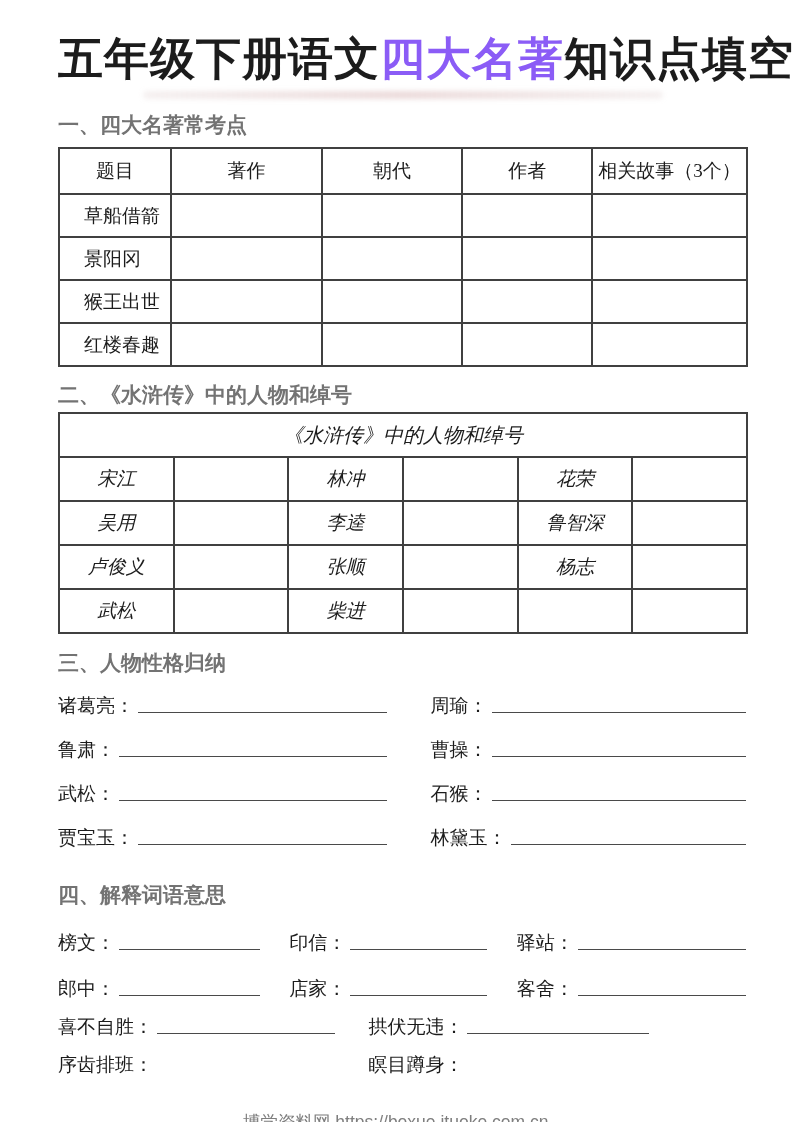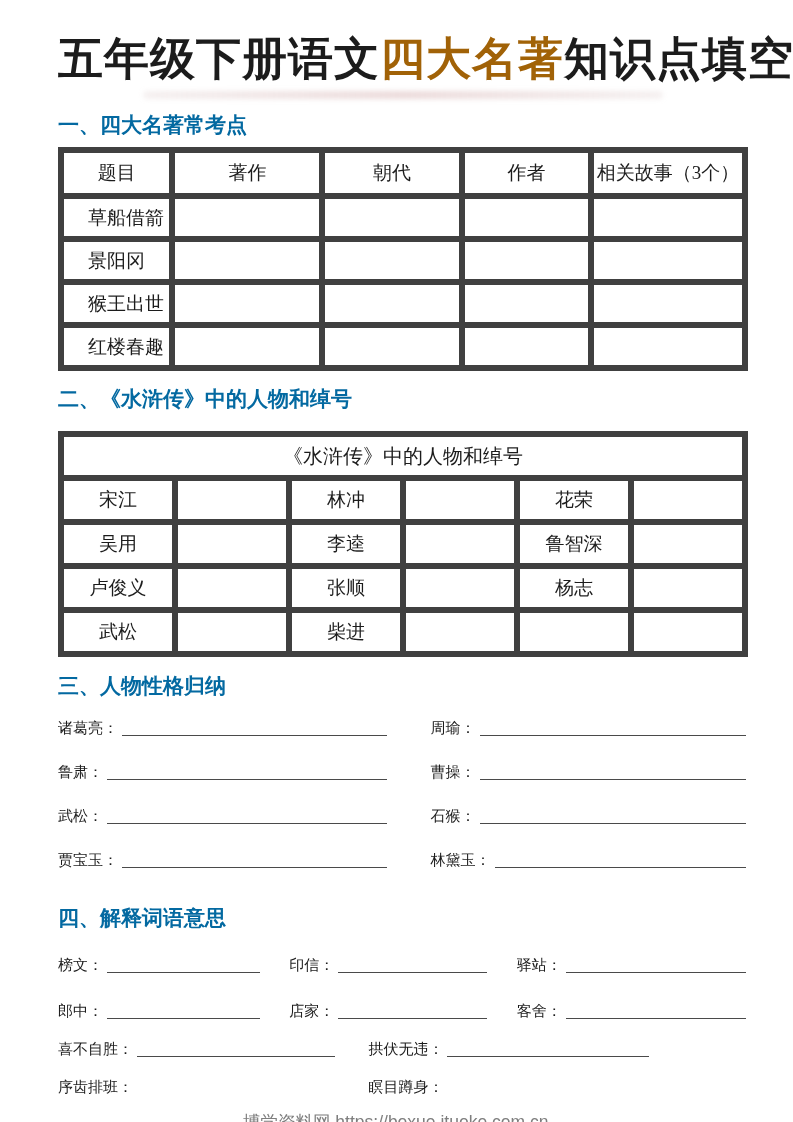--- a/index.html
+++ b/index.html
@@ -18,62 +18,62 @@
   .title {
     margin-top: 30px;
     text-align: center;
     font-family: "Liberation Sans", "DejaVu Sans", sans-serif;
     font-weight: 900;
     font-size: 45px;
     line-height: 58px;
     letter-spacing: 1px;
     white-space: nowrap;
   }
-  .title .red { color: #a16207; }
+  .title .red { color: #8b5cf6; }
   .title-echo {
     width: 520px; height: 8px;
     margin: 3px auto 0 auto;
     background: linear-gradient(to right, rgba(200,175,175,0.18), rgba(205,160,160,0.38), rgba(200,175,175,0.18));
     filter: blur(2.5px);
     border-radius: 4px;
   }
 
   
   h2 {
     font-family: "Liberation Sans", "DejaVu Sans", sans-serif;
     font-size: 21px;
     font-weight: bold;
-    color: #0369a1;
+    color: #737373;
     line-height: 26px;
   }
   .h-s1 { margin-top: 13px; }
   .h-s2 { margin-top: 15px; }
   .h-s3 { margin-top: 16px; }
   .h-s4 { margin-top: 33px; }
 
   
   table {
     width: 100%;
     border-collapse: collapse;
     table-layout: fixed;
     font-size: 19px;
   }
   .t1 { margin-top: 9px; }
-  .t2 { margin-top: 19px; }
-  th, td { border: 6px solid #404040; font-weight: normal; }
+  .t2 { margin-top: 4px; font-style: italic; }
+  th, td { border: 2px solid #404040; font-weight: normal; }
   .t1 th { height: 46px; text-align: center; }
   .t1 td { height: 43px; }
   .t1 td.rowhead { text-align: left; padding-left: 24px; }
   .t2 td { height: 44px; text-align: center; }
   .t2 td.mh { height: 44px; font-size: 20px; }
 
   
   .fill-row { display: flex; align-items: flex-end; }
   .fill-item { display: flex; align-items: flex-end; }
-  .fill-item .lbl { white-space: nowrap; font-size: 15px; line-height: 23px; }
+  .fill-item .lbl { white-space: nowrap; font-size: 19px; line-height: 23px; }
   .fill-item .line {
     flex: 1 1 auto;
     border-bottom: 1px solid #4a4a4a;
     height: 1px;
     margin: 0 2px 4px 4px;
   }
   
   .s3 .fill-row { margin-top: 21px; }
   .s3 .fill-row:first-of-type { margin-top: 18px; }
   .s3 .col-l { width: 48%; }

